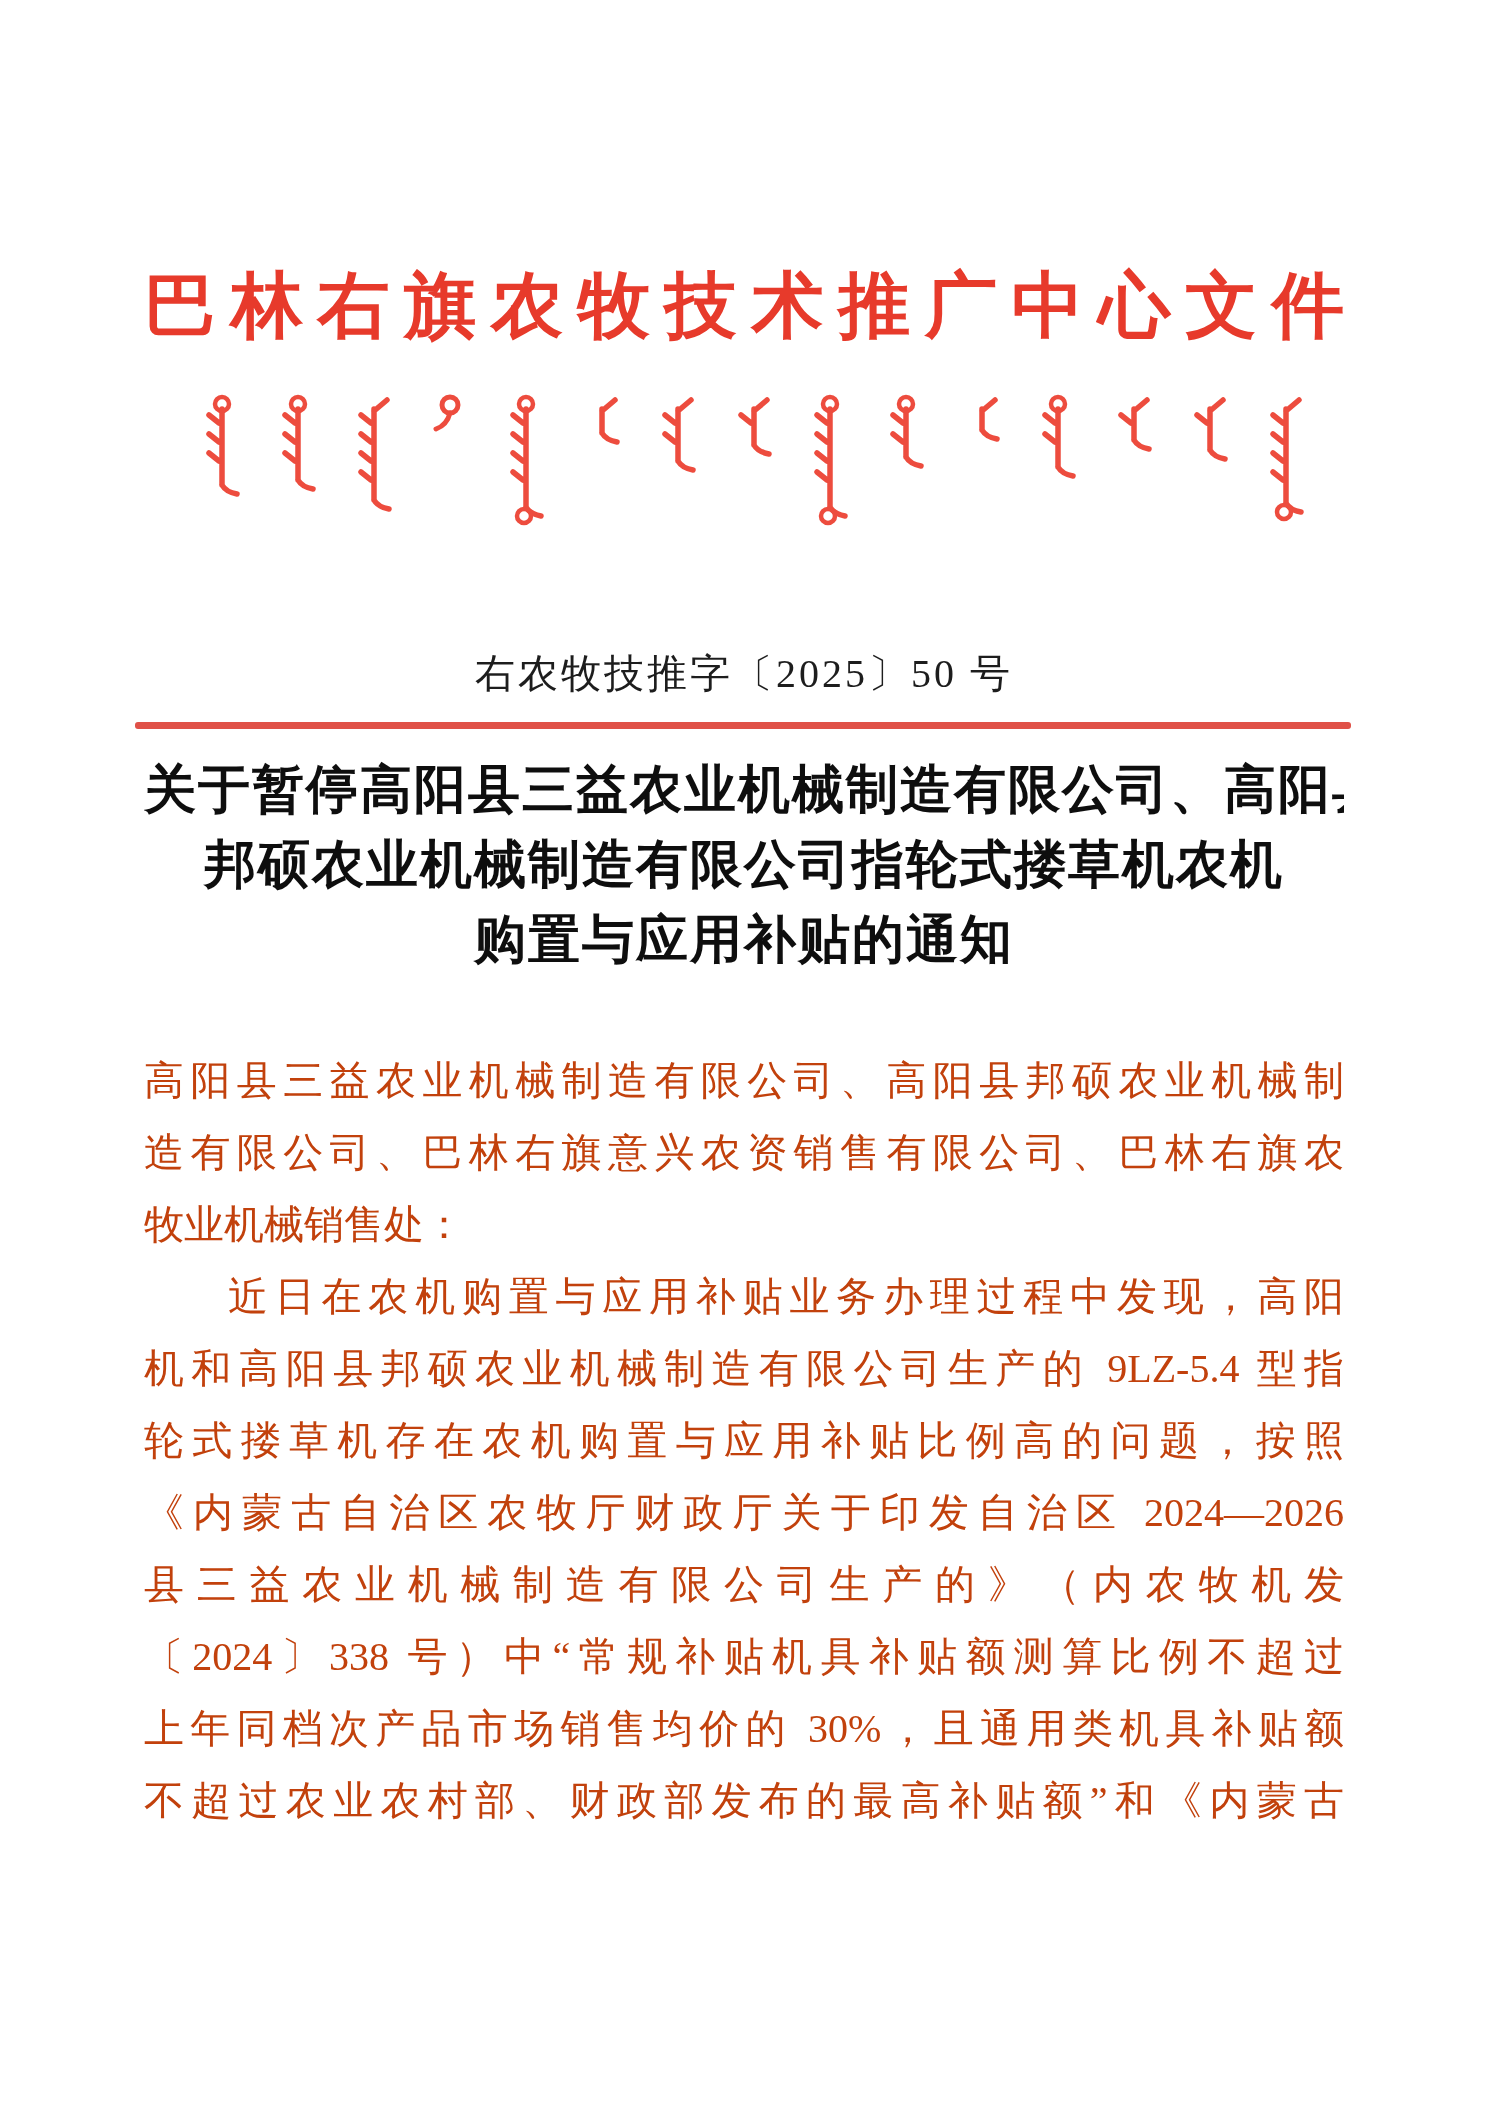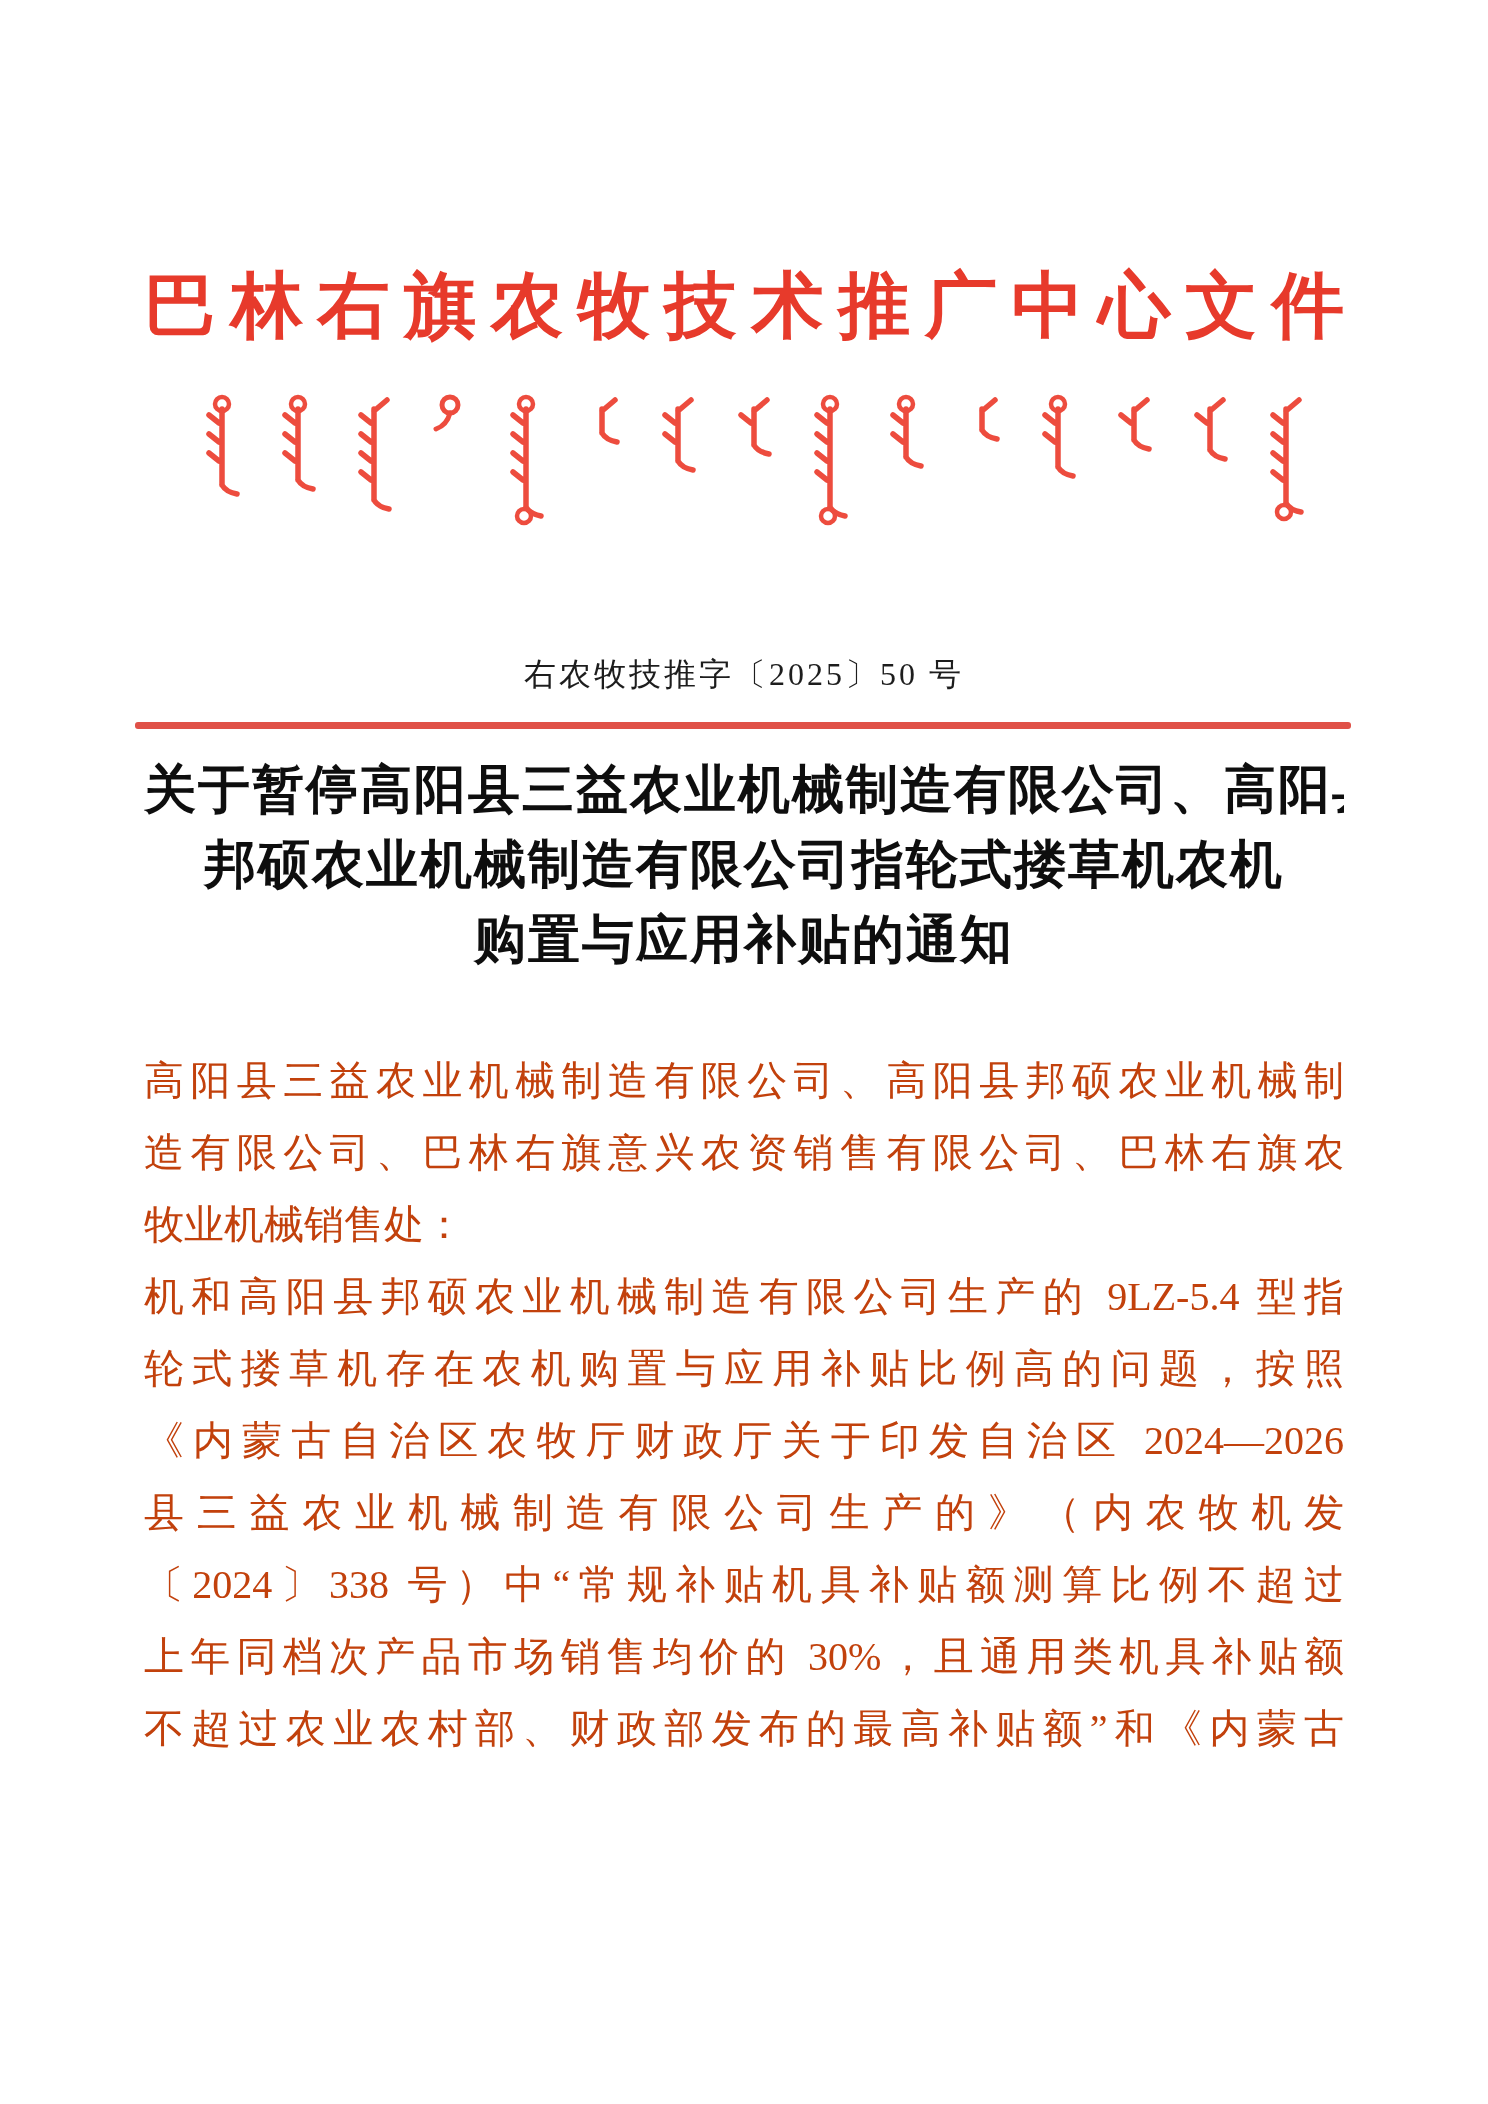--- a/index.html
+++ b/index.html
@@ -39,21 +39,21 @@
   }
   .mongolian svg { display: block; width: 1488px; height: 175px; }
 
   
   .doc-number {
     position: absolute;
     left: 0;
     top: 648px;
     width: 1488px;
     line-height: 52px;
-    font-size: 32px;
+    font-size: 40px;
     color: #1d1d1d;
     text-align: center;
     letter-spacing: 3px;
   }
 
   
   .red-divider {
     position: absolute;
     left: 135px;
     top: 722px;
@@ -150,20 +150,21 @@
   <div class="doc-title">
     <div class="t-line">关于暂停高阳县三益农业机械制造有限公司、高阳县</div>
     <div class="t-line">邦硕农业机械制造有限公司指轮式搂草机农机</div>
     <div class="t-line">购置与应用补贴的通知</div>
   </div>
 
   <div class="doc-body">
     <div class="b-line">高阳县三益农业机械制造有限公司、高阳县邦硕农业机械制</div>
     <div class="b-line">造有限公司、巴林右旗意兴农资销售有限公司、巴林右旗农</div>
     <div class="b-line short">牧业机械销售处：</div>
+    <div class="b-line indent">近日在农机购置与应用补贴业务办理过程中发现，高阳</div>
     <div class="b-line">机和高阳县邦硕农业机械制造有限公司生产的 9LZ-5.4 型指</div>
     <div class="b-line">轮式搂草机存在农机购置与应用补贴比例高的问题，按照</div>
     <div class="b-line">《内蒙古自治区农牧厅财政厅关于印发自治区 2024—2026</div>
     <div class="b-line">县三益农业机械制造有限公司生产的》（内农牧机发</div>
     <div class="b-line">〔2024〕338 号）中“常规补贴机具补贴额测算比例不超过</div>
     <div class="b-line">上年同档次产品市场销售均价的 30%，且通用类机具补贴额</div>
     <div class="b-line">不超过农业农村部、财政部发布的最高补贴额”和《内蒙古</div>
   </div>
 
 </div>

